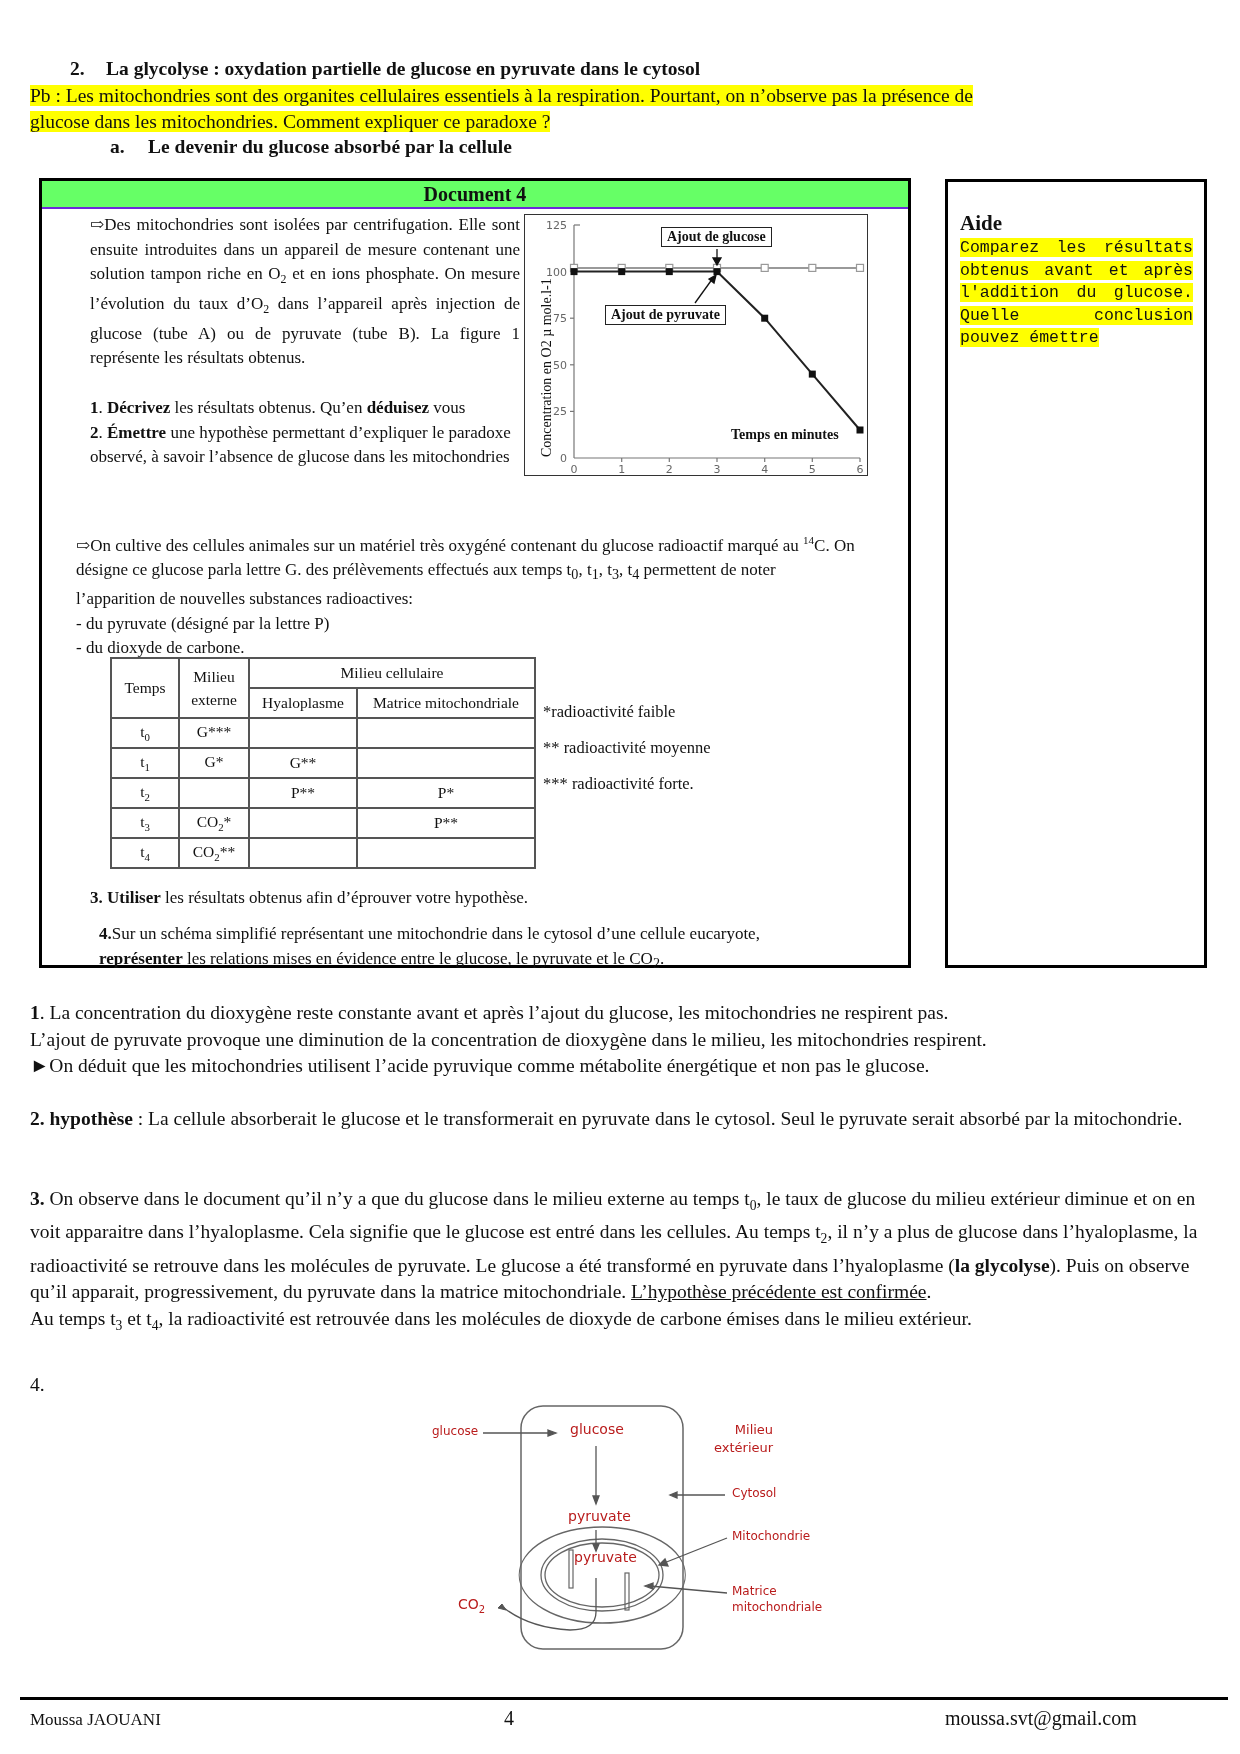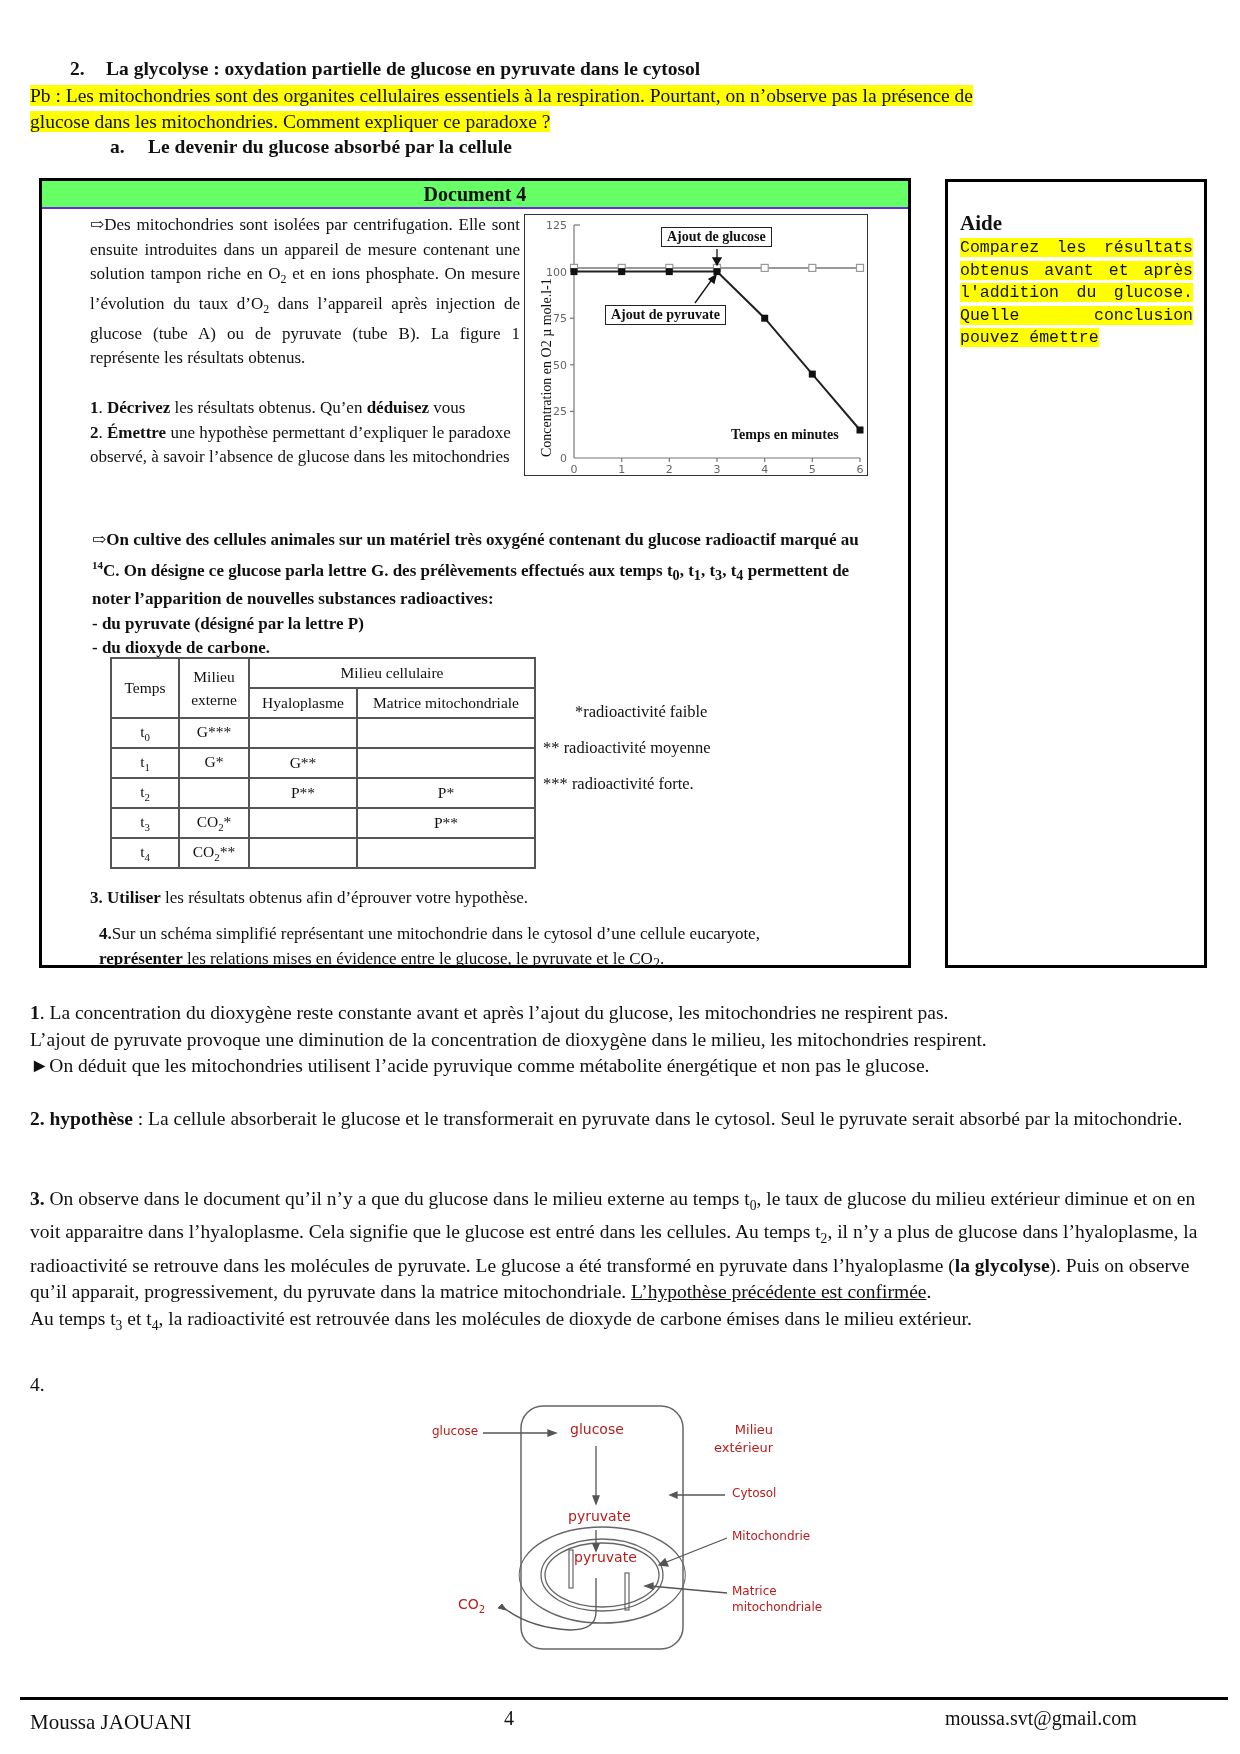--- a/index.html
+++ b/index.html
@@ -15,21 +15,21 @@
   #problem span { background: #ffff00; }
   #sub-a { left: 110px; top: 136px; font-size: 19.5px; font-weight: bold; }
   #sub-a .num { display: inline-block; width: 38px; }
 
   
   #doc-box { left: 39px; top: 178px; width: 872px; height: 790px; border: 3px solid #000; box-sizing: border-box; }
   #doc-header { left: 42px; top: 181px; width: 866px; height: 28px; background: #66ff66; border-bottom: 2px solid #6d28d9; box-sizing: border-box; text-align: center; font-weight: bold; font-size: 20px; line-height: 26px; }
   .p1 { left: 90px; top: 213px; width: 430px; font-size: 17px; line-height: 24.5px; text-align: justify; }
   .p1 sub, .pt sub, .ans sub { font-size: 0.7em; }
   .q12 { left: 90px; top: 396px; width: 430px; font-size: 17px; line-height: 24.5px; }
-  .p2 { left: 92px; top: 528px; width: 780px; font-size: 17px; line-height: 24.5px; font-weight: bold; }
+  .p2 { left: 76px; top: 528px; width: 780px; font-size: 17px; line-height: 24.5px; }
   .p2 sup { font-size: 0.65em; }
 
   
   #chart { left: 524px; top: 214px; width: 344px; height: 262px; border: 1.5px solid #333; box-sizing: border-box; background: #fff; }
   #chart svg { position: absolute; left: 0; top: 0; }
   .ylab { position: absolute; left: 14px; top: 242px; transform-origin: left top; transform: rotate(-90deg); font-size: 14px; white-space: nowrap; }
   .chart-box-lbl { position: absolute; border: 1.5px solid #222; background: #fff; font-weight: bold; font-size: 14px; padding: 1px 5px; white-space: nowrap; }
 
   
   #radio-table { left: 110px; top: 657px; border-collapse: collapse; font-size: 15.5px; }
@@ -51,21 +51,21 @@
 
   
   .ans { left: 30px; width: 1180px; font-size: 19.5px; line-height: 26.5px; }
 
   
   #diagram { left: 420px; top: 1400px; width: 420px; height: 260px; }
   #diagram .lbl { position: absolute; font-family: "DejaVu Sans", sans-serif; color: #b91c1c; white-space: nowrap; }
 
   
   #footer-line { left: 20px; top: 1697px; width: 1208px; height: 3px; background: #000; }
-  #footer-author { left: 30px; top: 1710px; font-size: 21px; text-align: center; }
+  #footer-author { left: 30px; top: 1710px; font-size: 17px; text-align: center; }
   #footer-page { left: 504px; top: 1707px; font-size: 20px; }
   #footer-email { left: 945px; top: 1707px; font-size: 20px; }
 </style>
 </head>
 <body>
 
 <div id="sec-title" class="abs"><span class="num">2.</span><span>La glycolyse : oxydation partielle de glucose en pyruvate dans le cytosol</span></div>
 <div id="problem" class="abs"><span>Pb : Les mitochondries sont des organites cellulaires essentiels à la respiration. Pourtant, on n’observe pas la présence de</span><br><span>glucose dans les mitochondries. Comment expliquer ce paradoxe ?</span></div>
 <div id="sub-a" class="abs"><span class="num">a.</span><span>Le devenir du glucose absorbé par la cellule</span></div>
 
@@ -194,21 +194,21 @@
   </tr>
   <tr>
     <td><span>t</span><sub>4</sub></td>
     <td><span>CO</span><sub>2</sub><span>**</span></td>
     <td></td>
     <td></td>
   </tr>
 </tbody>
   </table>
 
-<div class="abs legend" style="top:702px;margin-left:32px;">*radioactivité faible</div>
+<div class="abs legend" style="top:702px;">*radioactivité faible</div>
 <div class="abs legend" style="top:738px;">** radioactivité moyenne</div>
 <div class="abs legend" style="top:774px;">*** radioactivité forte.</div>
 
 <div class="abs q34" style="top:886px;"><b>3.</b> <b>Utiliser</b><span> les résultats obtenus afin d’éprouver votre hypothèse.</span></div>
 <div class="abs q34" style="top:922px; width:800px;margin-left:9px;">
   <div><b>4.</b><span>Sur un schéma simplifié représentant une mitochondrie dans le cytosol d’une cellule eucaryote,</span></div>
   <div><b>représenter</b><span> les relations mises en évidence entre le glucose, le pyruvate et le CO</span><sub>2</sub><span>.</span></div>
 </div>
 
 <div id="aide-box" class="abs"></div>

